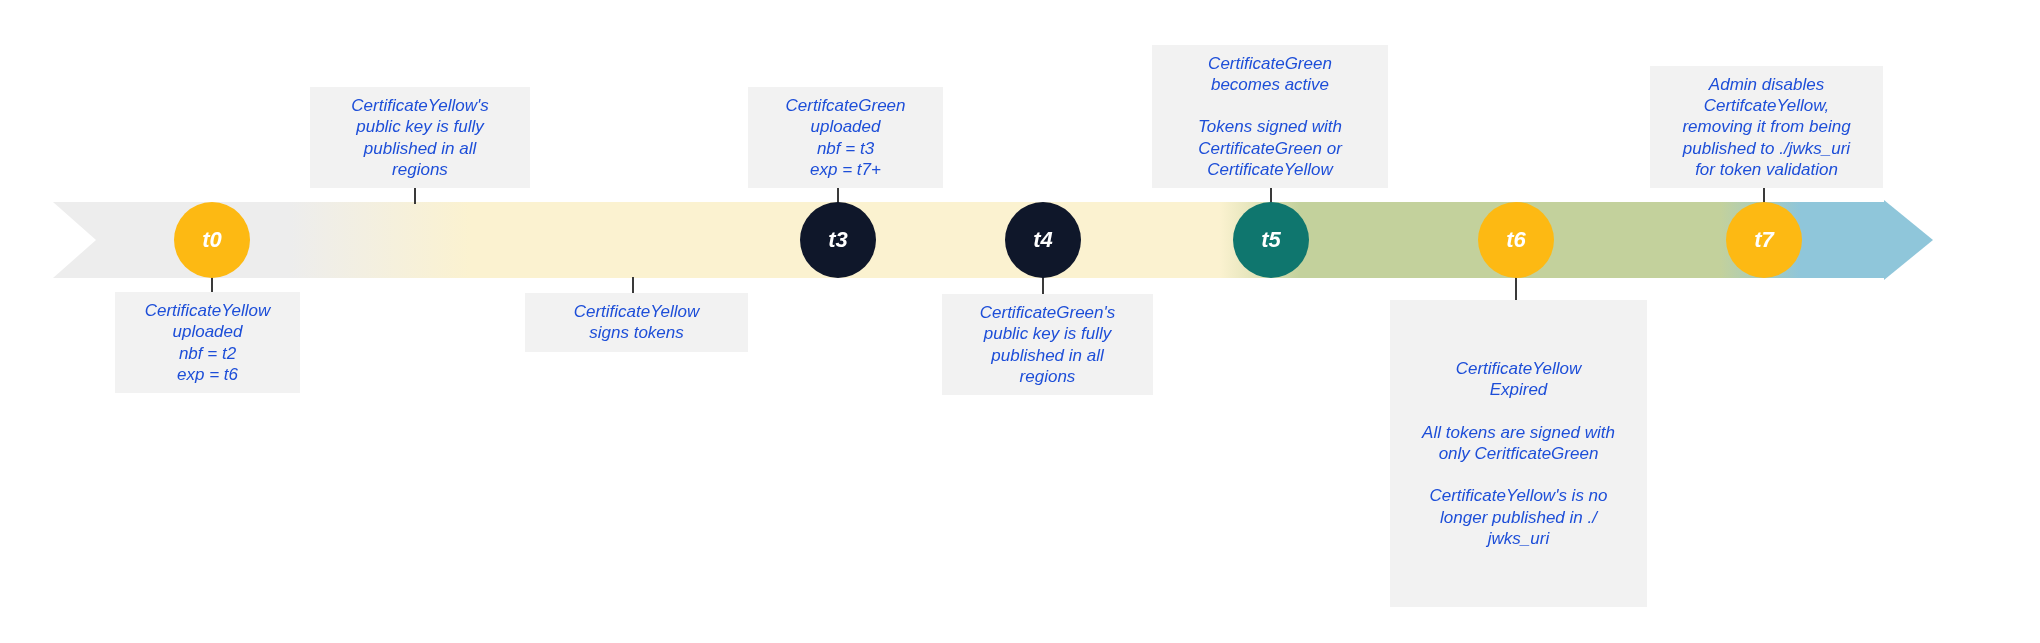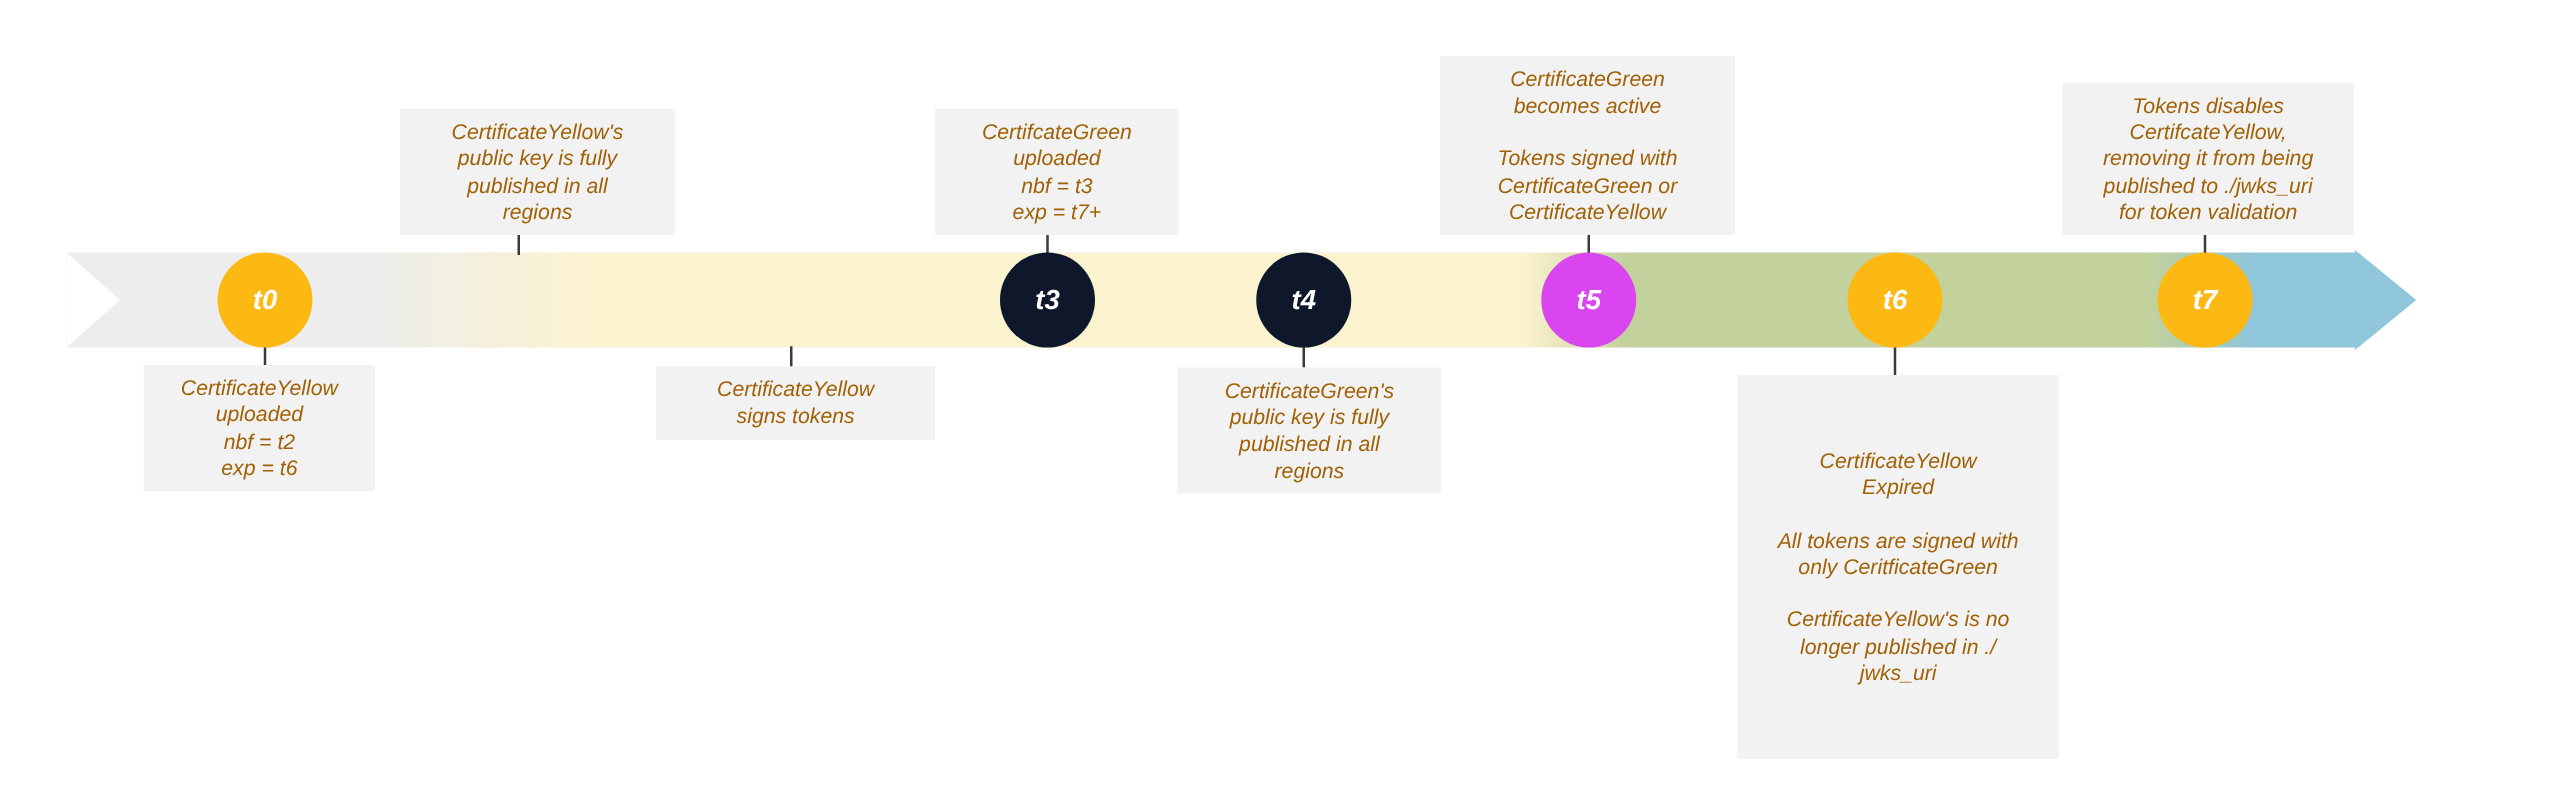--- a/index.html
+++ b/index.html
@@ -30,33 +30,33 @@
     clip-path:polygon(0 0, 100% 50%, 0 100%);
   }
   
   .node{
     position:absolute;top:202px;width:76px;height:76px;border-radius:50%;
     display:flex;align-items:center;justify-content:center;
     color:#ffffff;font-size:22px;font-weight:bold;font-style:italic;
   }
   .node-gold{background:#fdb913;}
   .node-blue{background:#0f172a;}
-  .node-green{background:#d946ef;}
+  .node-green{background:#0f766e;}
   
   .tick{
     position:absolute;width:2px;background:#3a3a3a;
   }
   .tick.above{top:188px;height:16px;}
   .tick.below{top:277px;height:17px;}
   .tick.below-long{top:277px;height:24px;}
   
   .note{
     position:absolute;
     background:#f2f2f2;
-    color:#a16207;
+    color:#1d4ed8;
     font-style:italic;
     font-size:17px;line-height:1.25;
     text-align:center;
     white-space:pre-line;
     padding:8px 10px;
     box-sizing:border-box;
   }
   .note.above{bottom:455px;}
   .note.center-v{
     display:flex;align-items:center;justify-content:center;
@@ -85,21 +85,21 @@
   <div class="node node-blue" style="left:1005px;">t4</div>
   <div class="node node-green" style="left:1233px;">t5</div>
   <div class="node node-gold" style="left:1478px;">t6</div>
   <div class="node node-gold" style="left:1726px;">t7</div>
 
   <div class="note" style="left:115px;top:292px;width:185px;">CertificateYellow
 uploaded
 nbf = t2
 exp = t6</div>
 
-  <div class="note above" style="left:320px;width:220px;">CertificateYellow's
+  <div class="note above" style="left:310px;width:220px;">CertificateYellow's
 public key is fully
 published in all
 regions</div>
 
   <div class="note" style="left:525px;top:293px;width:223px;">CertificateYellow
 signs tokens</div>
 
   <div class="note above" style="left:748px;width:195px;">CertifcateGreen
 uploaded
 nbf = t3
@@ -120,19 +120,19 @@
   <div class="note center-v" style="left:1390px;top:300px;width:257px;height:307px;">CertificateYellow
 Expired
 
 All tokens are signed with
 only CeritficateGreen
 
 CertificateYellow's is no
 longer published in ./
 jwks_uri</div>
 
-  <div class="note above" style="left:1650px;width:233px;">Tokens disables
+  <div class="note above" style="left:1650px;width:233px;">Admin disables
 CertifcateYellow,
 removing it from being
 published to ./jwks_uri
 for token validation</div>
 
 </div>
 
 </body></html>

